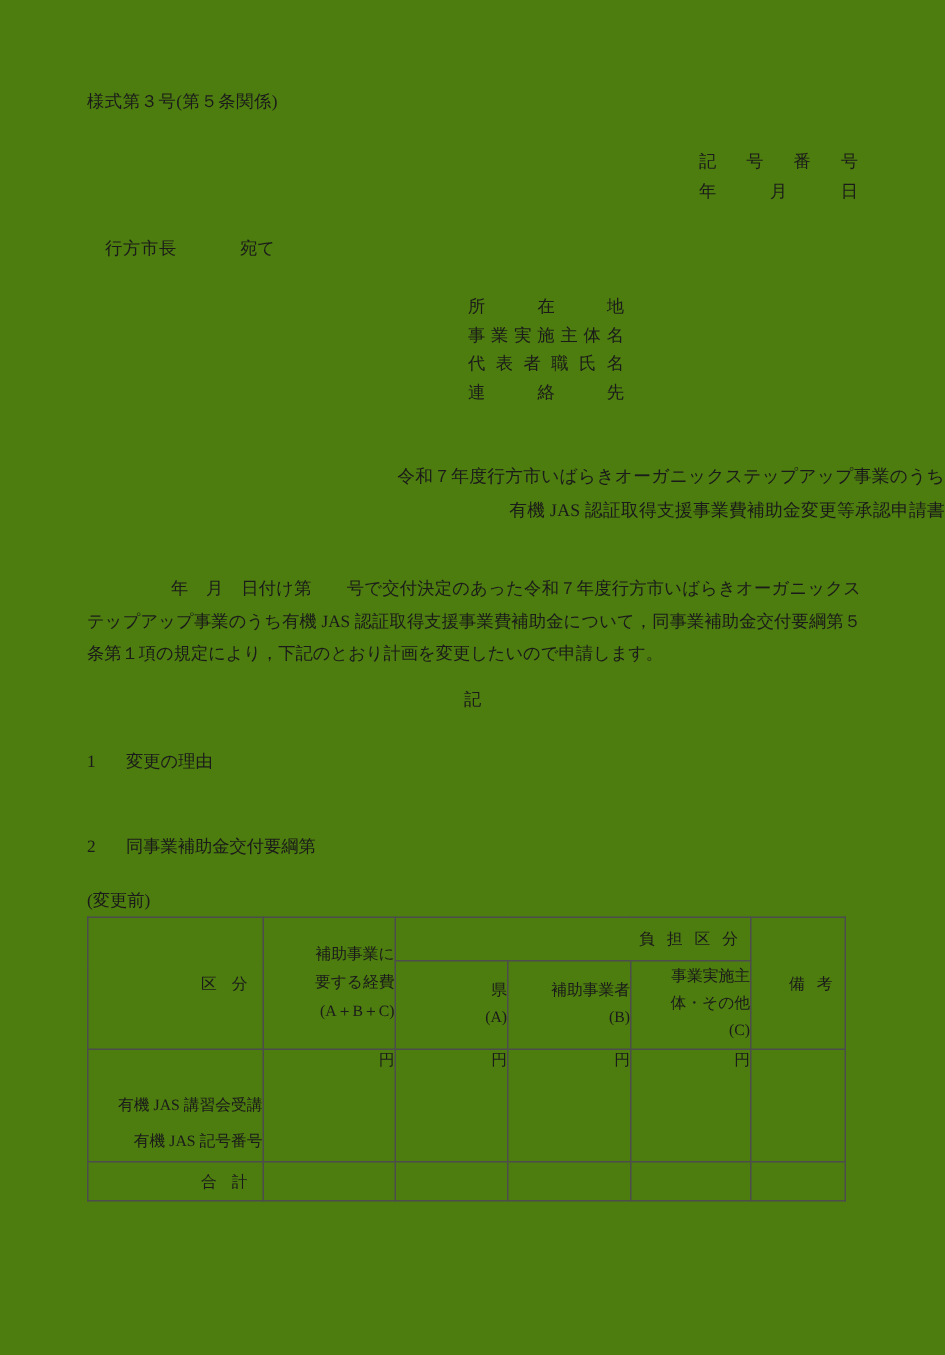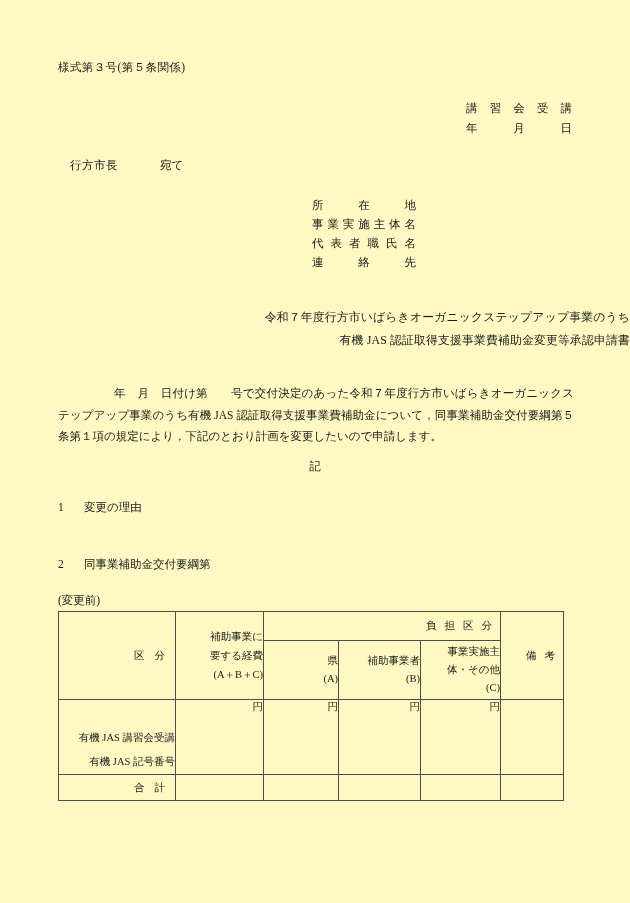--- a/index.html
+++ b/index.html
@@ -13,21 +13,21 @@
     height: 903px;
     position: relative;
     font-family: "Liberation Serif", "DejaVu Serif", serif;
     color: #1a1a1a;
     background: #fcfcfc;
     overflow: hidden;
   }
   .page {
     position: absolute;
     inset: 0;
-    background: #fef9c3;
+    background: #4d7c0f;
   }
 
   
   .abs { position: absolute; white-space: nowrap; }
   .jp  { font-family: "Liberation Serif", "DejaVu Serif", serif; }
 
   
   .form-no {
     left: 58px;
     top: 60px;
@@ -198,21 +198,21 @@
   }
 </style>
 </head>
 <body>
 
 <div class="page">
 
   <div class="abs jp form-no">様式第３号(第５条関係)</div>
 
   <div class="ref-block">
-    <span class="ref-line">講習会受講</span>
+    <span class="ref-line">記号番号</span>
     <span class="ref-line">年月日</span>
   </div>
 
   <div class="abs jp addressee">
     <span class="name">行方市長</span><span class="suffix">宛て</span>
   </div>
 
   <div class="applicant">
     <span class="applicant-line">所在地</span>
     <span class="applicant-line">事業実施主体名</span>

